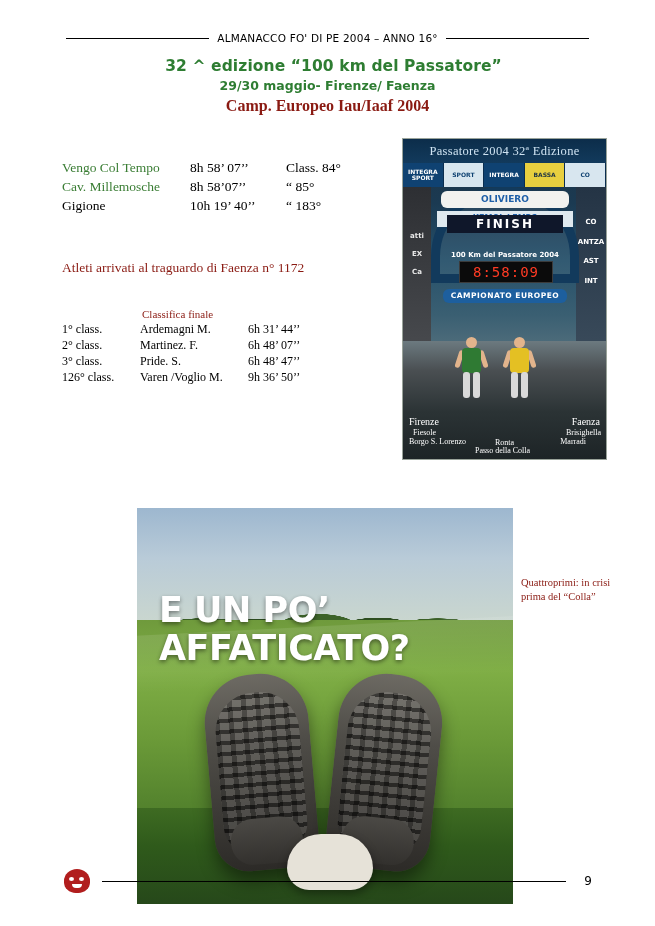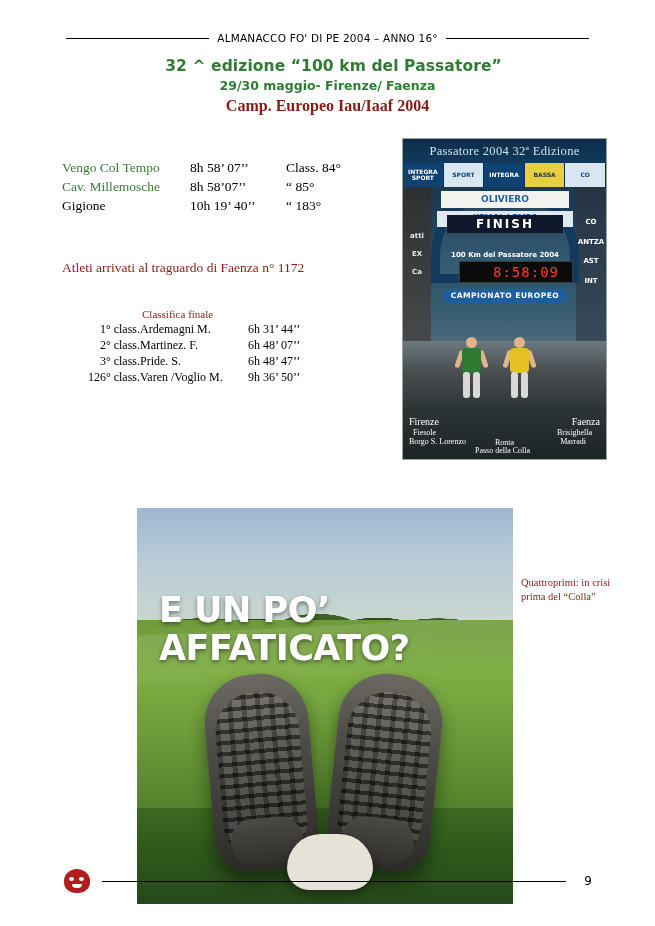--- a/index.html
+++ b/index.html
@@ -114,21 +114,21 @@
     width: 320px;
     font-size: 12px;
     color: #000;
   }
   .cf-row {
     display: flex;
     align-items: baseline;
     height: 16px;
     white-space: nowrap;
   }
-  .cf-pos  { width: 78px; text-align: right; }
+  .cf-pos  { width: 78px; }
   .cf-name { width: 108px; }
   .cf-time { width: 110px; }
 
   
   .photo-finish {
     position: absolute;
     top: 138px;
     left: 402px;
     width: 203px;
     height: 320px;
@@ -196,21 +196,21 @@
     left: 38px;
     width: 128px;
     height: 17px;
     background: #f2f2ef;
     color: #1e5fa8;
     font-family: "DejaVu Sans", sans-serif;
     font-weight: bold;
     font-size: 9px;
     text-align: center;
     line-height: 17px;
-    border-radius: 0;
+    border-radius: 6px;
     overflow: hidden;
   }
   .pf-lemps {
     position: absolute;
     top: 72px;
     left: 34px;
     width: 136px;
     height: 16px;
     background: #dfe9ef;
     color: #1e5fa8;
@@ -258,21 +258,20 @@
     height: 20px;
     background: #0b0b0b;
     border: 1px solid #3b3b3b;
     color: #ff3b24;
     font-family: "DejaVu Sans Mono", monospace;
     font-size: 14px;
     letter-spacing: 1px;
     text-align: center;
     line-height: 20px;
     overflow: hidden;
-    padding-left: 20px;
   }
   .pf-campionato {
     position: absolute;
     top: 150px;
     left: 40px;
     width: 124px;
     height: 14px;
     background: #1d5f9e;
     color: #ffffff;
     font-family: "DejaVu Sans", sans-serif;
@@ -354,21 +353,21 @@
     color: #ffffff;
     font-family: "Liberation Serif", serif;
     font-size: 8px;
     overflow: hidden;
   }
   .pf-bottom-caption span { position: absolute; white-space: nowrap; }
   .bc-firenze   { left: 6px;   bottom: 32px; font-size: 10px; }
   .bc-faenza    { right: 6px;  bottom: 32px; font-size: 10px; }
   .bc-fiesole   { left: 10px;  bottom: 22px; }
   .bc-borgo     { left: 6px;   bottom: 13px; }
-  .bc-brisighella { right: 14px; bottom: 22px; }
+  .bc-brisighella { right: 5px; bottom: 22px; }
   .bc-marradi   { right: 20px; bottom: 13px; }
   .bc-ronta     { left: 92px;  bottom: 12px; }
   .bc-passo     { left: 72px;  bottom: 4px; }
 
   
   .photo-poster {
     position: absolute;
     top: 508px;
     left: 137px;
     width: 376px;

